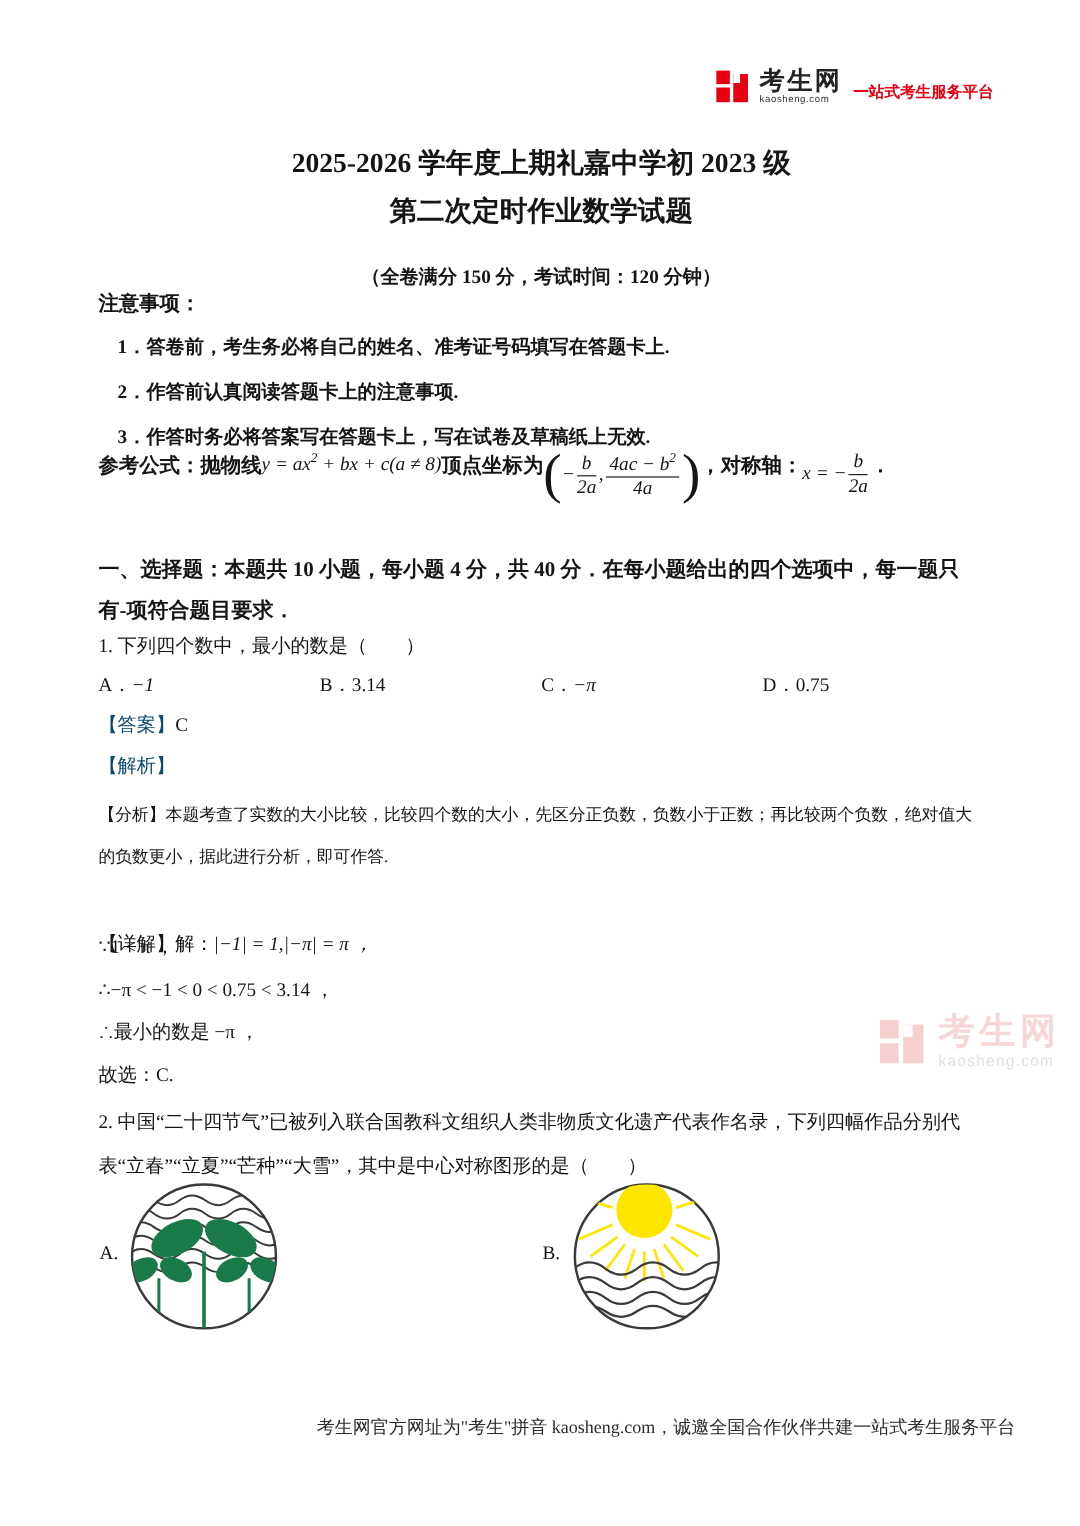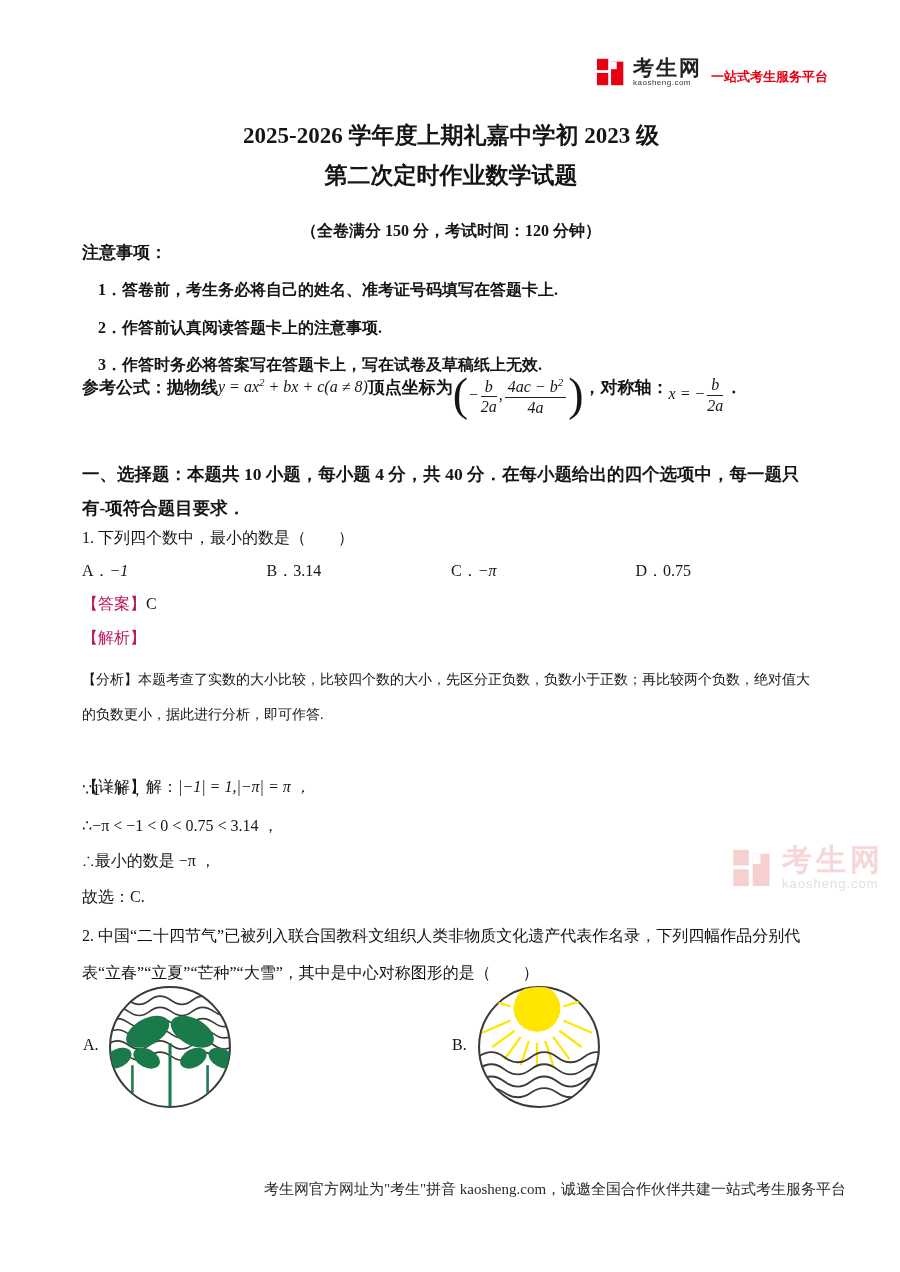--- a/index.html
+++ b/index.html
@@ -41,21 +41,21 @@
   .bigparen { font-size: 46px; font-weight: 300; font-style: normal; vertical-align: middle; line-height: 0.9; position: relative; top: -2px; }
 
   .section-heading { top: 457px; font-size: 17.5px; font-weight: bold; line-height: 34px; }
 
   .q1-text { top: 528px; font-size: 16px; }
   .options-row { top: 561px; font-size: 16px; display: flex; align-items: flex-end; }
   .options-row .opt { width: 186px; }
 
   .answer-row { top: 594px; font-size: 16px; }
   .jiexi-row { top: 628px; font-size: 16px; }
-  .blue { color: #be185d; }
+  .blue { color: #0c4a6e; }
   .analysis { top: 662px; font-size: 14px; line-height: 35px; }
   .detail-row { top: 737px; font-size: 16px; margin-top: 40px; }
   .steps { top: 780px; font-size: 16px; }
   .steps div { margin-bottom: 16.5px; line-height: 19px; }
 
   .q2-text { top: 917px; font-size: 16px; line-height: 37px; }
 
   .img-label-a { position: absolute; left: 83px; top: 1036px; font-size: 16px; }
   .img-a { position: absolute; left: 107px; top: 984px; width: 126px; height: 126px; }
   .img-label-b { position: absolute; left: 452px; top: 1036px; font-size: 16px; }

